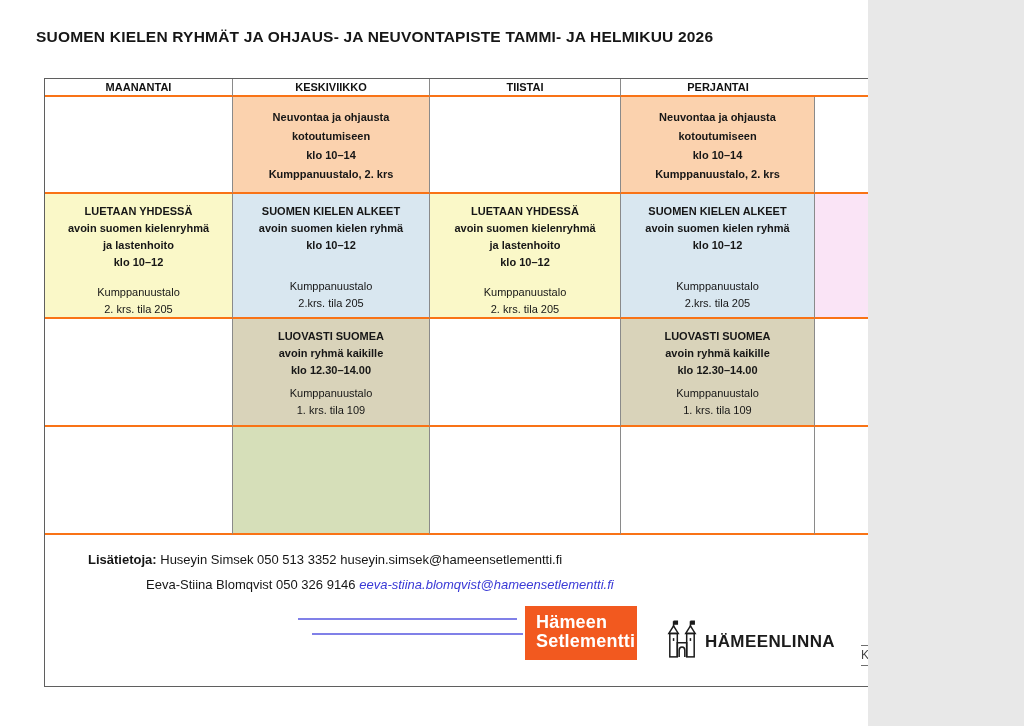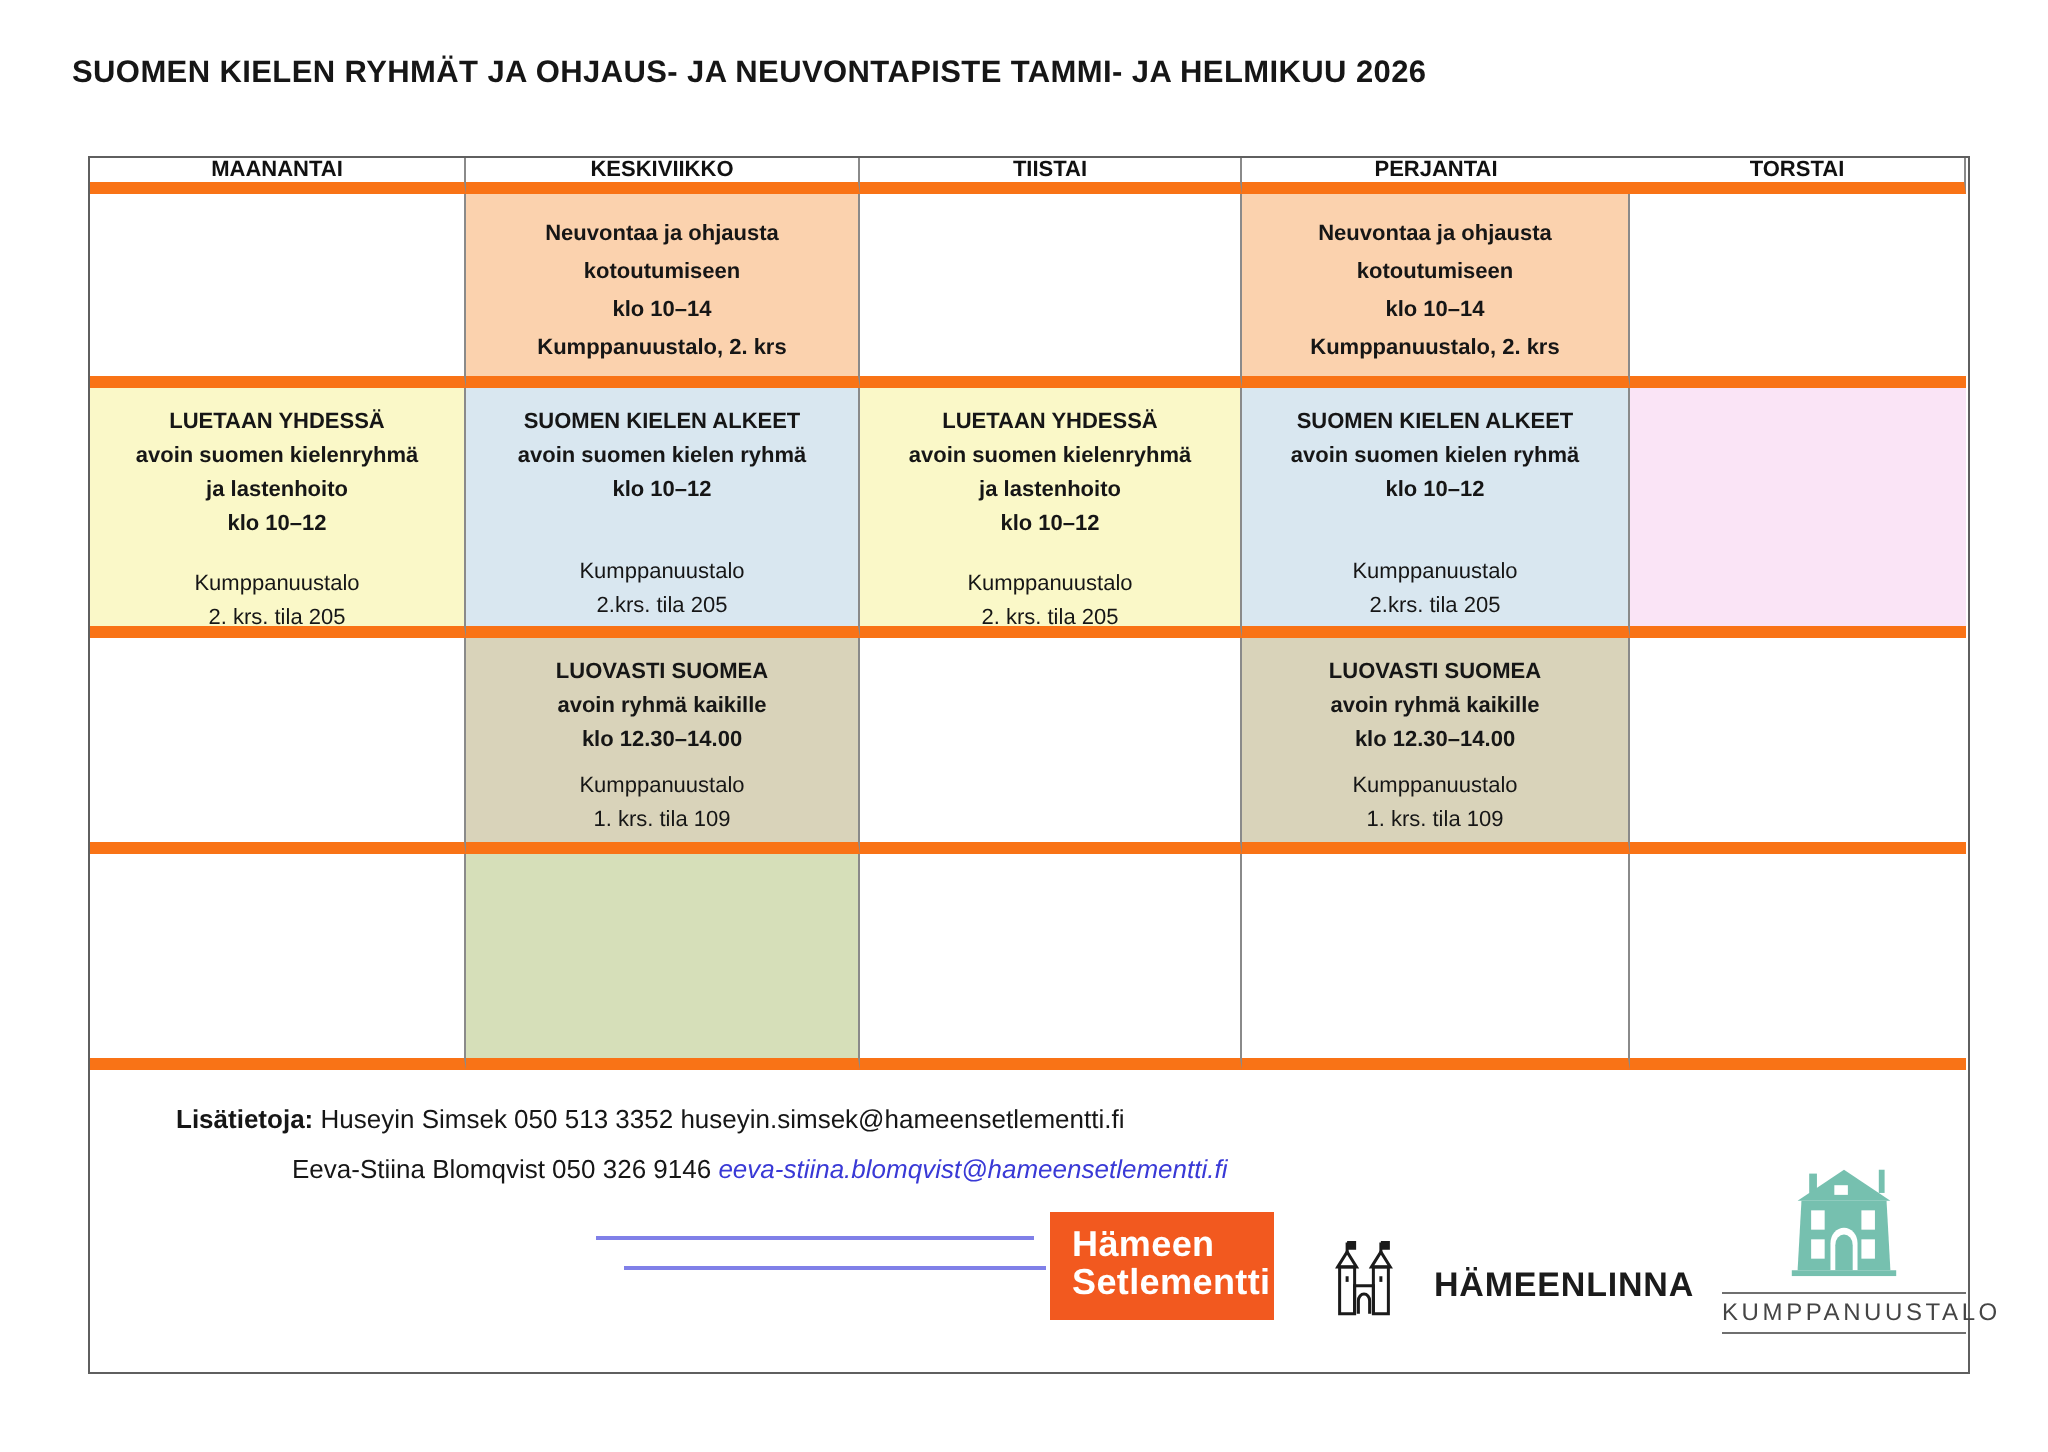--- a/index.html
+++ b/index.html
@@ -1,37 +1,37 @@
 <!DOCTYPE html>
 <html style="--subtitle-orange: #F58220; --cell-orange: #FBD2AE; --cell-yellow: #FAF8C8; --cell-blue: #D9E7F0; --cell-pink: #FAE4F6; --cell-tan: #D9D3BA; --cell-green: #D6DFB9; --link-blue: #3939D6; --underline-blue: #8080E8; --logo-orange: #F2591F; --logo-teal: #76C0AF;"><head>
 <meta charset="utf-8">
 <style>
   html,body{margin:0;padding:0;background:#e8e8e8;}
   .page{
-    position:relative;width:1024px;height:726px;background:#ffffff;
+    position:relative;width:868px;height:726px;background:#ffffff;
     font-family:"Liberation Sans","DejaVu Sans",sans-serif;color:#1a1a1a;overflow:hidden;
   }
   .title{
     position:absolute;left:36px;top:28px;font-size:15.5px;font-weight:bold;
     letter-spacing:.2px;color:#161616;white-space:nowrap;
   }
   .subtitle{
     position:absolute;left:36px;top:50px;font-size:16px;font-weight:bold;
     letter-spacing:.2px;color:var(--subtitle-orange,#F58220);white-space:nowrap;
   }
   .grid{
     position:absolute;left:44px;top:78px;width:941px;height:609px;
     box-sizing:border-box;border:1.5px solid #5f5f5f;
     display:grid;
     grid-template-columns:188px 197px 191px 194px 168px;
     grid-template-rows:18px 97px 125px 108px 108px 150px;
     background:#ffffff;
   }
   .hcell,.cell{
-    box-sizing:border-box;border-right:1px solid #8a8a8a;border-bottom:6px solid #f97316;
+    box-sizing:border-box;border-right:1px solid #8a8a8a;border-bottom:2px solid #f97316;
     overflow:hidden;
   }
   .col5{border-right:none;}
   .hcell{
     display:flex;align-items:center;justify-content:center;
     font-size:11px;font-weight:bold;color:#111;
   }
   .cell{text-align:center;}
   .cell .pad{padding-top:9px;}
   .b{font-weight:bold;}
@@ -57,21 +57,21 @@
   .email-link{color:var(--link-blue,#3939D6);font-style:italic;}
   .ul-line{position:absolute;height:2px;background:var(--underline-blue,#8080E8);}
   .ul1{left:253px;top:83px;width:219px;}
   .ul2{left:267px;top:98px;width:211px;}
   .hs-logo{
     position:absolute;left:480px;top:71px;width:112px;height:54px;
     background:var(--logo-orange,#F2591F);box-sizing:border-box;padding:7px 0 0 11px;
   }
   .hs-logo .hs-line{color:#ffffff;font-weight:bold;font-size:18px;line-height:19px;letter-spacing:.2px;}
   .hml-logo{
-    position:absolute;left:622px;top:84px;display:flex;align-items:center;gap:20px;
+    position:absolute;left:622px;top:84px;display:flex;align-items:center;gap:8px;
   }
   .hml-text{font-size:17px;font-weight:bold;letter-spacing:.4px;color:#1b1b1b;white-space:nowrap;}
   .kpt-logo{position:absolute;left:816px;top:46px;width:122px;text-align:center;}
   .kpt-text{
     margin-top:2px;border-top:1px solid #6f6f6f;border-bottom:1px solid #6f6f6f;
     padding:2px 0 3px 0;font-size:12px;letter-spacing:1.8px;color:#454545;white-space:nowrap;
   }
 </style>
 </head>
 <body>

